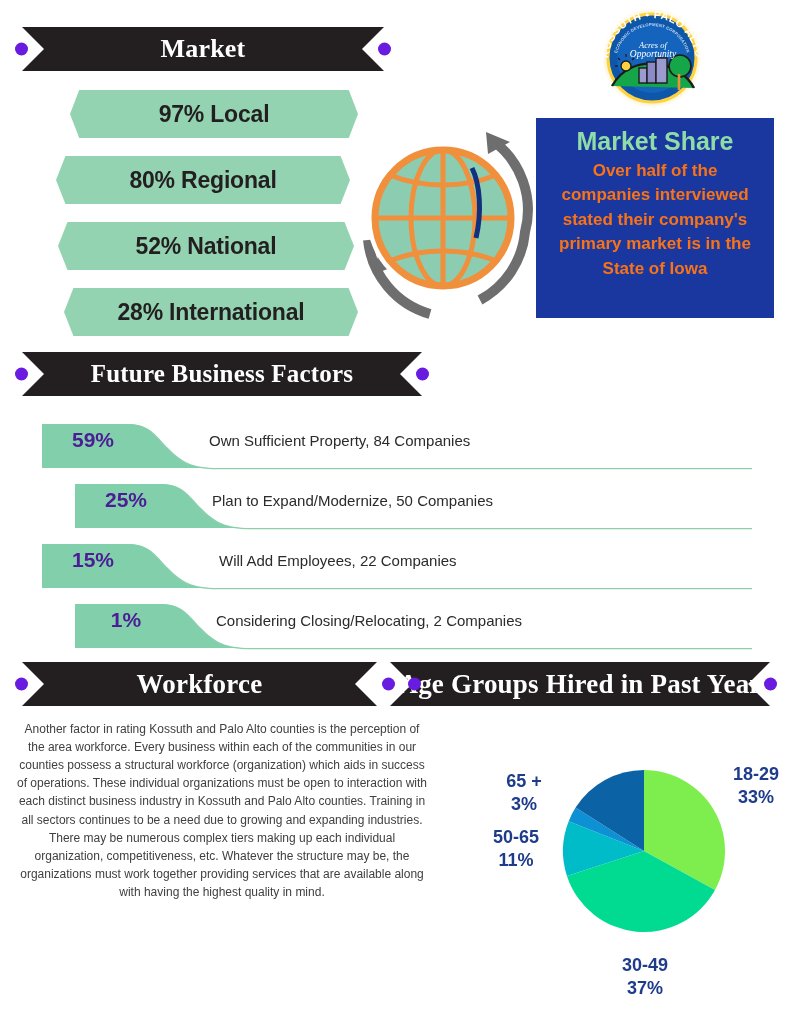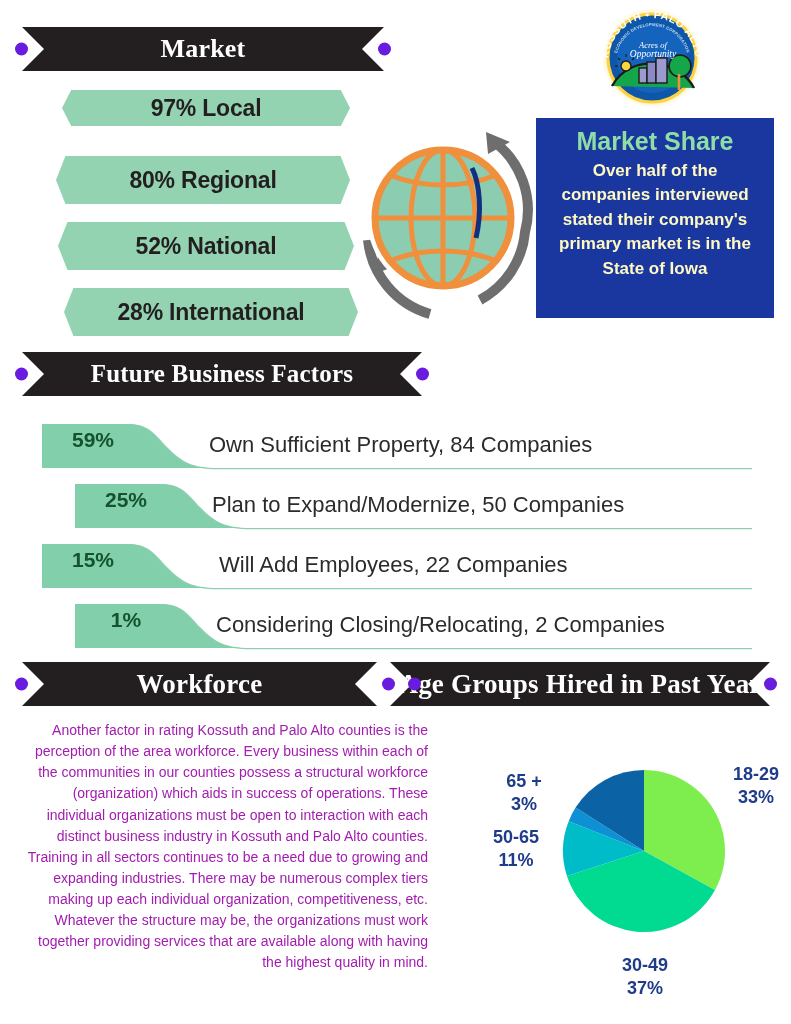--- a/index.html
+++ b/index.html
@@ -93,21 +93,21 @@
     box-sizing: border-box;
   }
   .mshare .title {
     color: #8EDCA6;
     font-weight: 700;
     font-size: 25px;
     line-height: 1.1;
     margin-bottom: 3px;
   }
   .mshare .body {
-    color: #fef9c3;
+    color: #f97316;
     font-weight: 700;
     font-size: 17px;
     line-height: 1.45;
     text-align: center;
   }
 
   
   .logo { position: absolute; }
 
   
@@ -121,38 +121,38 @@
   }
   .factor .pct {
     position: absolute;
     top: 0;
     height: 44px;
     display: flex;
     align-items: center;
     justify-content: center;
     font-weight: 700;
     font-size: 21px;
-    color: #14532d;
+    color: #4c1d95;
     z-index: 3;
   }
   .factor .desc {
     position: absolute;
-    font-size: 22px;
+    font-size: 15px;
     color: #2b2b2b;
     white-space: nowrap;
     z-index: 3;
   }
 
   
   .wf-text {
     position: absolute;
-    font-size: 14px;
+    font-size: 12px;
     line-height: 1.51;
-    color: #a21caf;
-    text-align: right;
+    color: #404040;
+    text-align: center;
   }
 
   
   .pie-wrap { position: absolute; }
   .pie-label {
     position: absolute;
     color: #1F3C8B;
     font-weight: 700;
     font-size: 18px;
     line-height: 1.28;
@@ -168,21 +168,21 @@
 
   <div class="ribbon" style="left:22px; top:27px; width:362px;">
     <div class="bar"></div>
     <div class="notch left"></div>
     <div class="notch right"></div>
     <div class="dot" style="left:-7px;"></div>
     <div class="dot" style="right:-7px;"></div>
     <div class="label" style="font-size:26px;">Market</div>
   </div>
 
-  <div class="hexbar" style="left:62px;  top:90px;  width:288px; height:36px;">
+  <div class="hexbar" style="left:70px;  top:90px;  width:288px; height:48px;">
     <span>97% Local</span>
   </div>
   <div class="hexbar" style="left:56px;  top:156px; width:294px; height:48px;">
     <span>80% Regional</span>
   </div>
   <div class="hexbar" style="left:58px;  top:222px; width:296px; height:48px;">
     <span>52% National</span>
   </div>
   <div class="hexbar" style="left:64px;  top:288px; width:294px; height:48px;">
     <span>28% International</span>

